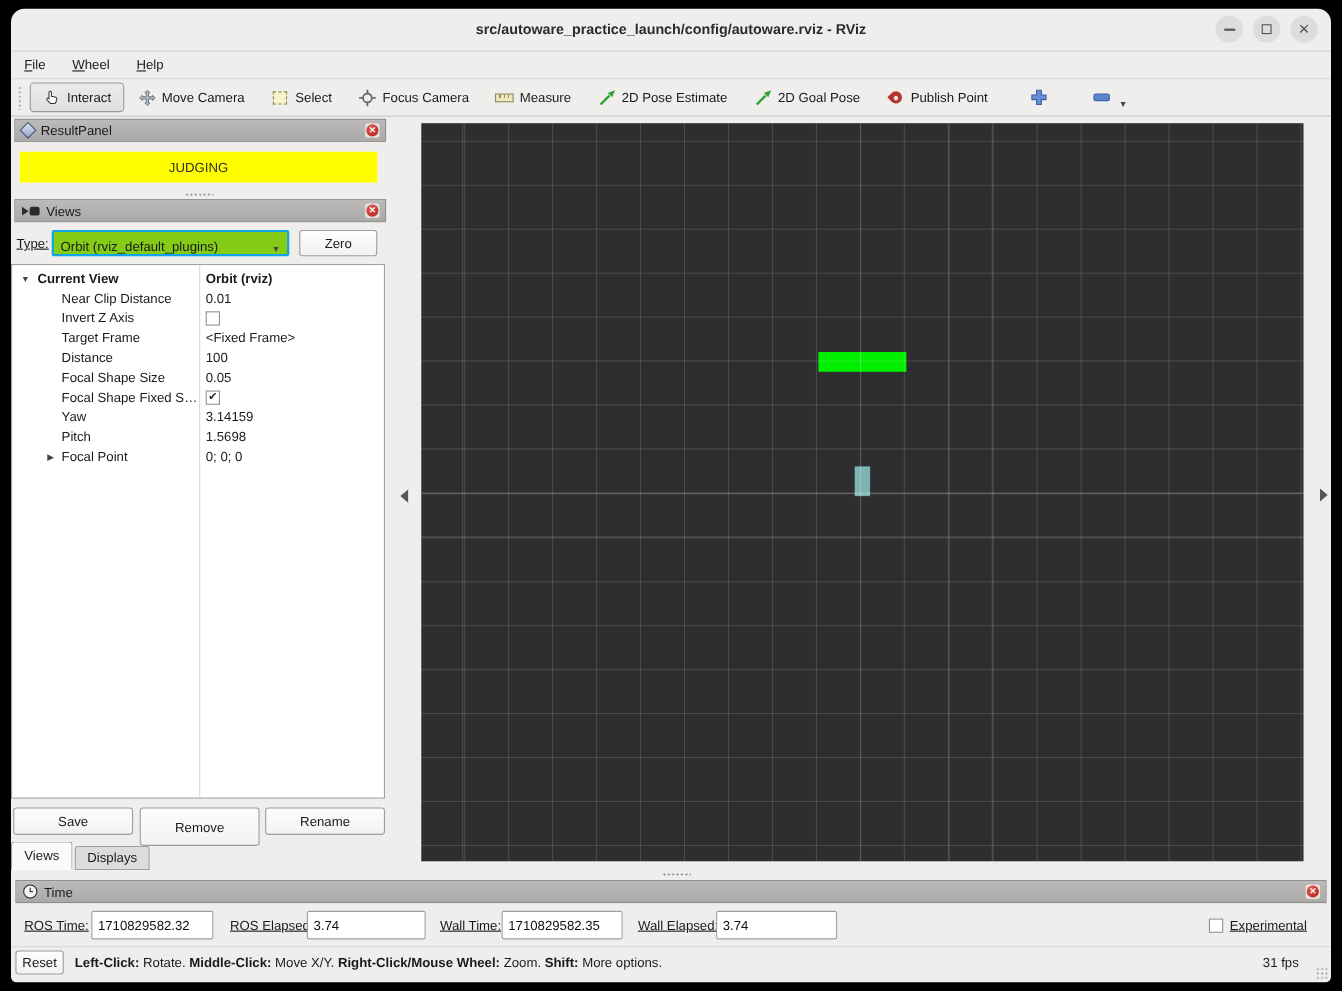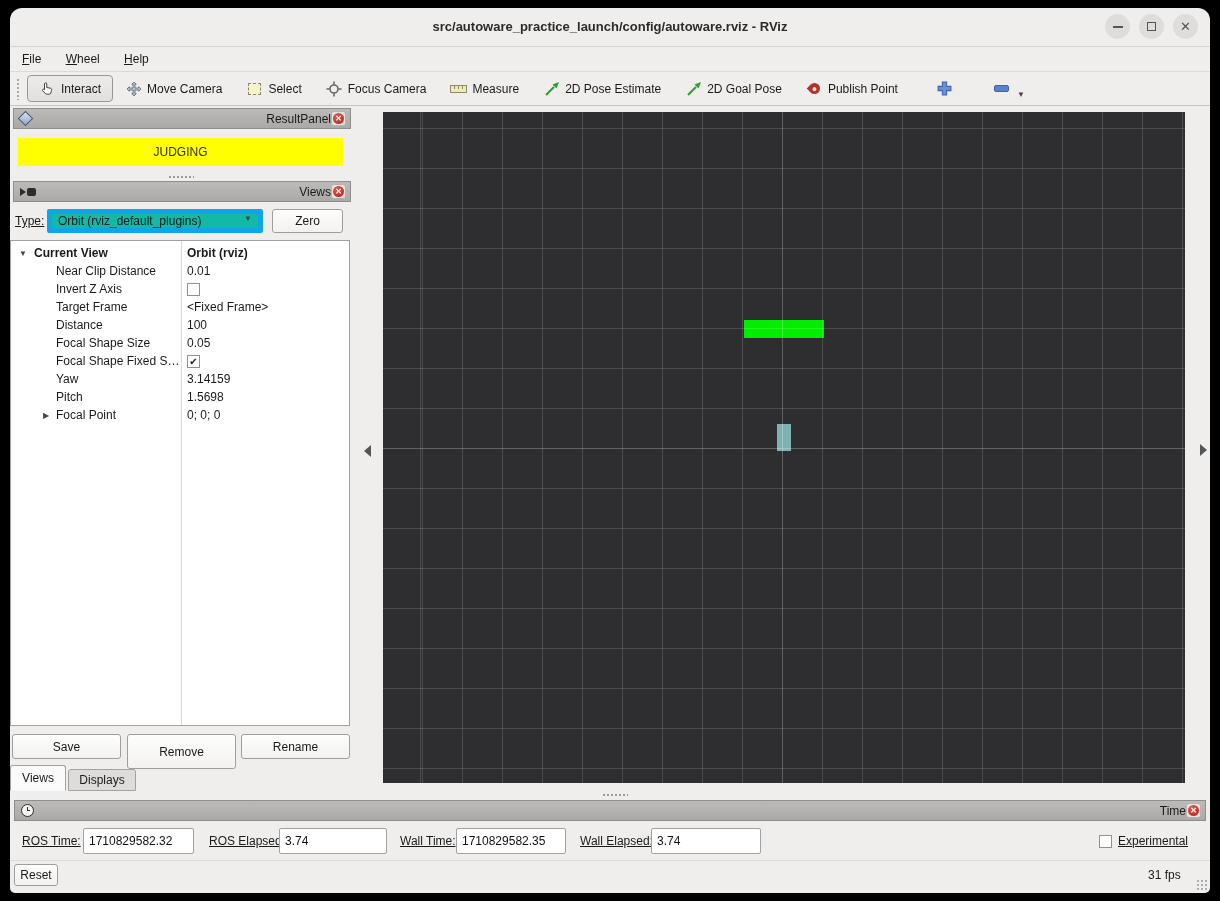--- a/index.html
+++ b/index.html
@@ -37,42 +37,42 @@
   .measure-glyph{width:17px;height:8px;background:#efe9b8;border:1px solid #8e8a68;box-sizing:border-box;
                  background-image:repeating-linear-gradient(to right,transparent 0 3px,#8e8a68 3px 4px);background-size:100% 50%;background-repeat:no-repeat;}
   .pin-glyph{width:11px;height:11px;background:#b5332a;border-radius:50% 50% 50% 0;transform:rotate(45deg);position:relative;}
   .pin-glyph::after{content:"";position:absolute;left:3.5px;top:3.5px;width:4px;height:4px;border-radius:50%;background:#e9e7e5;}
   .minus-glyph{width:13px;height:5px;background:#5b83cd;border:1px solid #3f63ad;border-radius:2px;}
   .overflow-arrow{position:relative;top:6px;left:2px;font-size:8px;color:#444;}
 
   
   .panel-header{height:21px;background:linear-gradient(#bcbbb9,#aaa9a7);border:1px solid #8f8e8c;
                 box-sizing:border-box;display:flex;align-items:center;padding:0 4px 0 6px;}
-  .panel-header .ph-label{margin-left:6px;flex:1;text-align:right;}
+  .panel-header .ph-label{margin-left:6px;flex:1;}
   .panel-close{width:15px;height:15px;border-radius:3px;background:#e6e4e2;border:1px solid #b5b3b1;
                display:flex;align-items:center;justify-content:center;box-sizing:border-box;}
   .panel-close .pc-circle{width:11px;height:11px;border-radius:50%;background:radial-gradient(circle at 35% 30%,#e05a50,#b31f17);
                color:#fff;font-size:8px;line-height:11px;text-align:center;font-weight:bold;}
   .diamond-icon{width:9px;height:9px;background:linear-gradient(135deg,#dfe6f2,#8fa3c8);border:1px solid #4a5a7a;transform:rotate(45deg);}
   .camera-icon{display:flex;align-items:center;}
   .camera-icon .cam-tri{width:0;height:0;border-top:4px solid transparent;border-bottom:4px solid transparent;border-left:6px solid #2c2c2c;}
   .camera-icon .cam-body{width:9px;height:8px;background:#2c2c2c;border-radius:2px;margin-left:1px;}
   .clock-icon{width:13px;height:13px;border:1.5px solid #2c2c2c;border-radius:50%;position:relative;box-sizing:border-box;background:#f5f4f2;}
   .clock-icon::after{content:"";position:absolute;left:4.5px;top:2px;width:1.5px;height:4px;background:#2c2c2c;}
   .clock-icon::before{content:"";position:absolute;left:4.5px;top:4.5px;width:3.5px;height:1.5px;background:#2c2c2c;}
 
   
   #judging-banner{left:8px;top:130px;width:325px;height:28px;display:flex;align-items:center;justify-content:center;color:#2e2e2e;}
 
   
   .dots-h{width:26px;height:4px;background-image:radial-gradient(circle,#9a9a9a 1px,transparent 1px);background-size:4px 4px;}
 
   
-  .combo{background:#14b8a6;border:5px solid #0ea5e9;border-radius:2px;box-sizing:border-box;
-         display:flex;align-items:flex-start;padding:0 6px;}
+  .combo{background:#84cc16;border:2px solid #0ea5e9;border-radius:2px;box-sizing:border-box;
+         display:flex;align-items:flex-end;padding:0 6px;}
   .combo .combo-arrow{margin-left:auto;font-size:8px;color:#444;}
   .btn{background:linear-gradient(#fdfdfc,#f3f2f0);border:1px solid #a09e9c;border-radius:3px;
        box-sizing:border-box;display:flex;align-items:center;justify-content:center;}
 
   
   #view-tree{left:0;top:232px;width:340px;height:486px;background:#fff;border:1px solid #a3a1a0;box-sizing:border-box;}
   #view-tree .col-div{position:absolute;left:170px;top:0;bottom:0;width:1px;background:#d8d8d8;}
   .trow{position:relative;height:18px;display:flex;align-items:center;}
   .trow .exp{position:absolute;left:8px;font-size:8px;color:#444;}
   .trow .tname{position:absolute;left:45px;white-space:nowrap;}
@@ -352,16 +352,19 @@
   <input class="field-input abs" style="left: 446px; top: 820px; width: 110px;" value="1710829582.35">
   <div class="abs field-label" style="left:570px;top:820px;">Wall Elapsed:</div>
   <input class="field-input abs" style="left: 641px; top: 820px; width: 110px;" value="3.74">
   <span class="cb abs" style="left:1089px;top:827px;" data-checked="false"></span>
   <div class="abs field-label" style="left:1108px;top:820px;">Experimental</div>
 
   <div id="statusbar-sep" class="abs"></div>
   <div class="btn abs" style="left:4px;top:856px;width:44px;height:22px;">
     <span>Reset</span>
     </div>
+  <div class="abs" style="left:58px;top:856px;line-height:22px;white-space:nowrap;">
+    <span class="help-key">Left-Click:</span><span> Rotate. </span><span class="help-key">Middle-Click:</span><span> Move X/Y. </span><span class="help-key">Right-Click/Mouse Wheel:</span><span> Zoom. </span><span class="help-key">Shift:</span><span> More options.</span>
+  </div>
   <div class="abs" style="left:1138px;top:856px;line-height:22px;">31 fps</div>
   <div class="grip abs" style="right:3px;bottom:3px;"></div>
 
 </div>
 
 </body></html>

